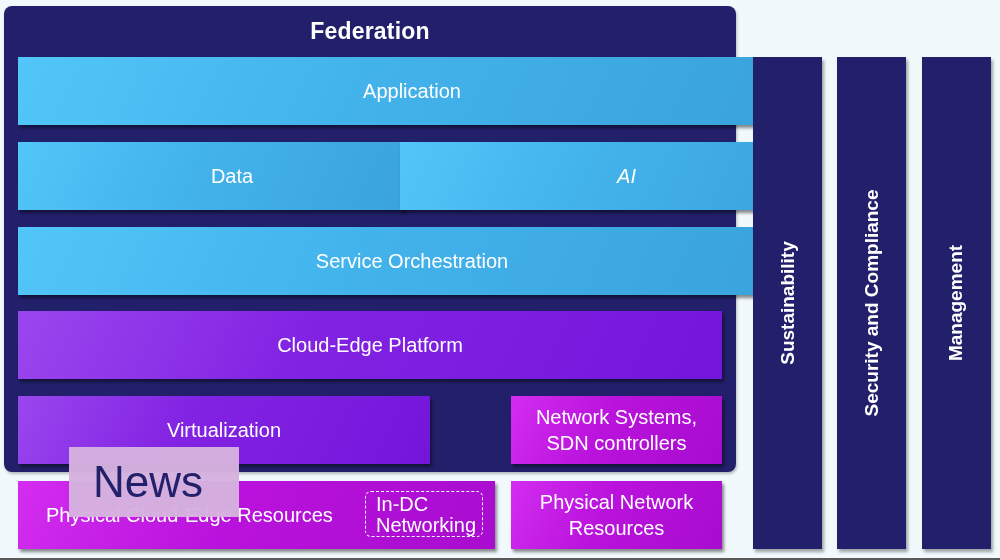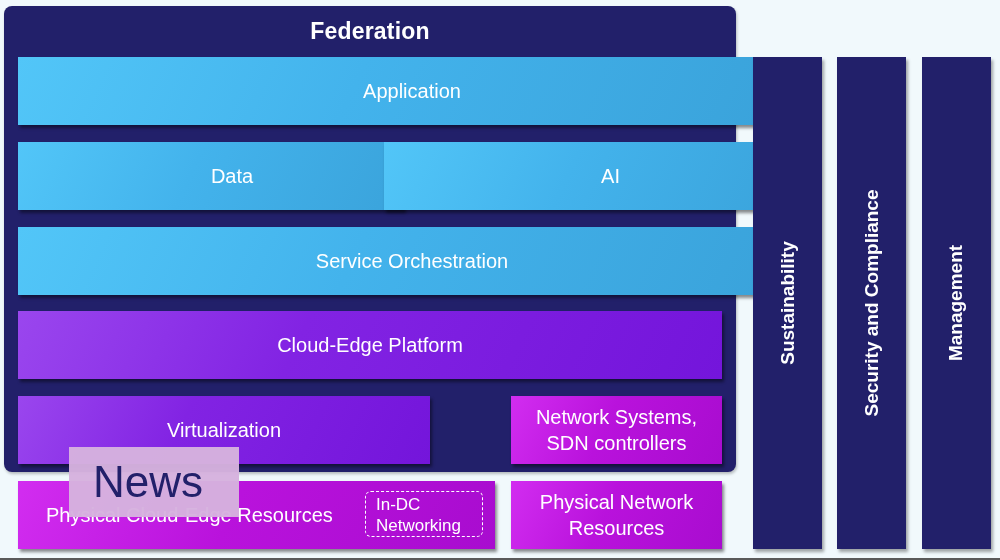--- a/index.html
+++ b/index.html
@@ -39,21 +39,21 @@
       box-shadow: 2px 3px 3px rgba(0,0,0,0.35);
       display: flex; align-items: center; justify-content: center;
     }
     .column span {
       transform: rotate(-90deg); white-space: nowrap;
       color: #ffffff; font-weight: bold; font-size: 19px;
     }
     .dashed-box {
       position: absolute; left: 365px; top: 491px; width: 118px; height: 46px;
       border: 1.5px dashed #ffffff; border-radius: 6px;
-      color: #ffffff; font-size: 17px; line-height: 21px;
+      color: #ffffff; font-size: 20px; line-height: 21px;
       padding: 2px 0 0 10px; box-sizing: border-box;
     }
     .news-overlay {
       position: absolute; left: 69px; top: 447px; width: 170px; height: 70px;
       background: rgba(214, 178, 222, 0.97);
       color: #22206a; font-size: 44px; line-height: 70px;
       padding-left: 24px; box-sizing: border-box;
     }
   </style>
 </head>
@@ -64,21 +64,21 @@
 </div>
 
 <div class="block blue" style="left:18px; top:57px; width:704px; height:68px;">
   <span>Application</span>
 </div>
 
 <div class="block blue" style="left:18px; top:142px; width:344px; height:68px;">
   <span>Data</span>
 </div>
 
-<div class="block blue" style="left:384px; top:142px; width:369px; height:68px;">
+<div class="block blue" style="left:400px; top:142px; width:369px; height:68px;font-style:italic;">
   <span>AI</span>
 </div>
 
 <div class="block blue" style="left:18px; top:227px; width:704px; height:68px;">
   <span>Service Orchestration</span>
 </div>
 
 <div class="block purple" style="left:18px; top:311px; width:704px; height:68px;">
   <span>Cloud-Edge Platform</span>
 </div>

